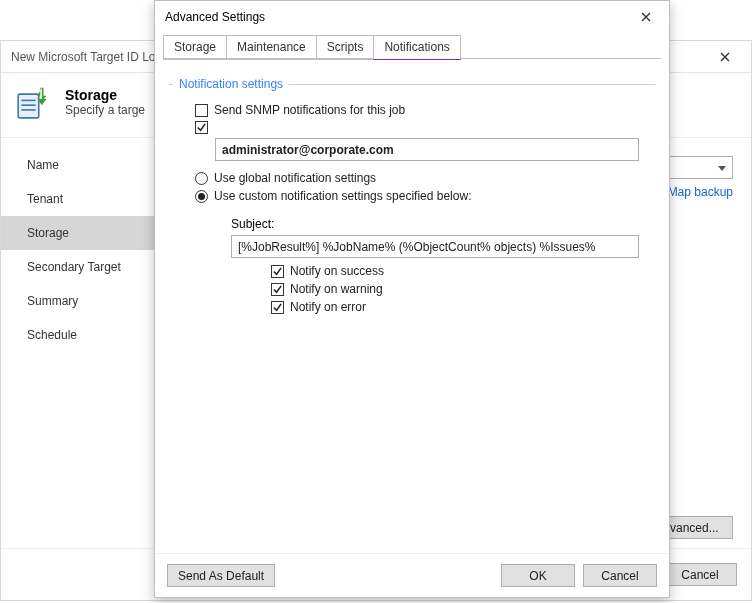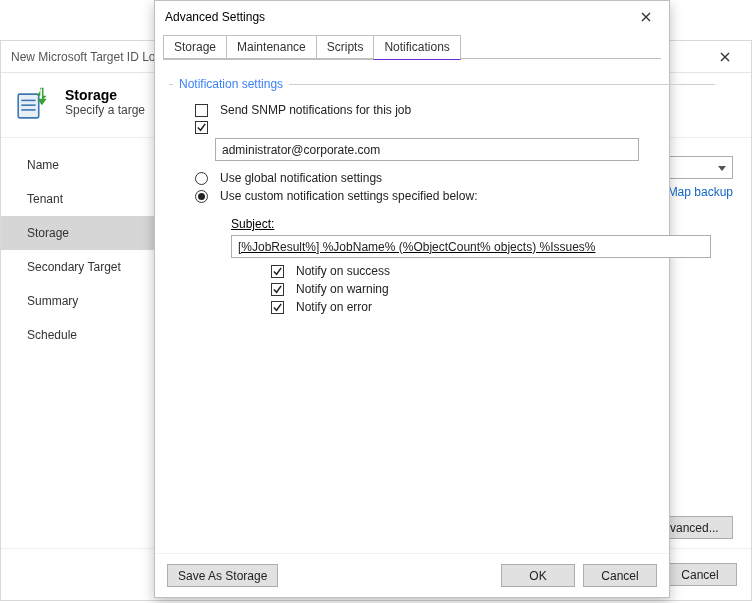--- a/index.html
+++ b/index.html
@@ -72,35 +72,35 @@
   .tab {
     padding: 4px 10px 5px; border:1px solid #bfbfbf; border-bottom:1px solid #bfbfbf;
     background:#fff; margin-right:-1px; color:#333; position:relative; top:1px;
   }
   .tab.active { border-bottom:1px solid #6d28d9; z-index:2; }
   .panel { flex:1; padding: 10px 14px 0 14px; position:relative; }
   fieldset.group {
     border: none; border-top: 1px solid #cfcfcf; margin: 8px 0 0 0; padding: 10px 4px 0 4px;
   }
   fieldset.group > legend { padding: 0 6px; color:#3b82f6; }
-  .row { display:flex; align-items:center; gap:12px; margin: 4px 0 4px 22px; }
+  .row { display:flex; align-items:center; gap:6px; margin: 4px 0 4px 22px; }
   .row.first { margin-left: 22px; margin-top: 2px; }
   .row label { color:#222; }
   .chk { width:13px; height:13px; border:1px solid #333; display:inline-flex; align-items:center; justify-content:center; background:#fff; }
   .chk.checked svg { width:11px; height:11px; }
   .rad { width:13px; height:13px; border:1px solid #333; border-radius:50%; display:inline-flex; align-items:center; justify-content:center; background:#fff; }
   .rad.sel::after { content:""; width:7px; height:7px; background:#222; border-radius:50%; }
   .text-input {
     height:23px; border:1px solid #adadad; background:#fff; padding:0 6px; display:flex; align-items:center;
     color:#222; overflow:hidden; white-space:nowrap;
   }
-  .email-input { margin-left: 42px; width: 424px; }
-  .subject-block { margin-left: 58px; margin-top: 14px; text-decoration: underline; }
+  .email-input { margin-left: 42px; width: 424px; font-weight: bold; }
+  .subject-block { margin-left: 58px; margin-top: 14px; }
   .subject-block .lbl { margin: 2px 0 4px 0; }
-  .subject-input { width: 480px; }
+  .subject-input { width: 408px; }
   .sub-checks { margin-left: 82px; margin-top: 6px; }
   .sub-checks .row { margin-left: 16px; }
   .dlg .dlg-footer {
     height: 44px; display:flex; align-items:center; padding: 0 12px; gap:8px;
     border-top: 1px solid #f0f0f0;
   }
   .dlg .dlg-footer .spacer { flex:1; }
   
   .storage-svg { width:38px; height:38px; }
 </style>
@@ -239,20 +239,20 @@
                   <path d="M2 6 L5 9 L10 2" stroke="#222" stroke-width="1.6" fill="none"></path>
                 </svg>
             </span>
             <label>Notify on error</label>
           </div>
         </div>
       </fieldset>
     </div>
 
     <div class="dlg-footer">
-      <span class="btn wide">Save As Storage</span>
+      <span class="btn wide">Send As Default</span>
       <span class="spacer"></span>
       <span class="btn">OK</span>
       <span class="btn">Cancel</span>
     </div>
   </div>
 
 </div>
 
 </body></html>

